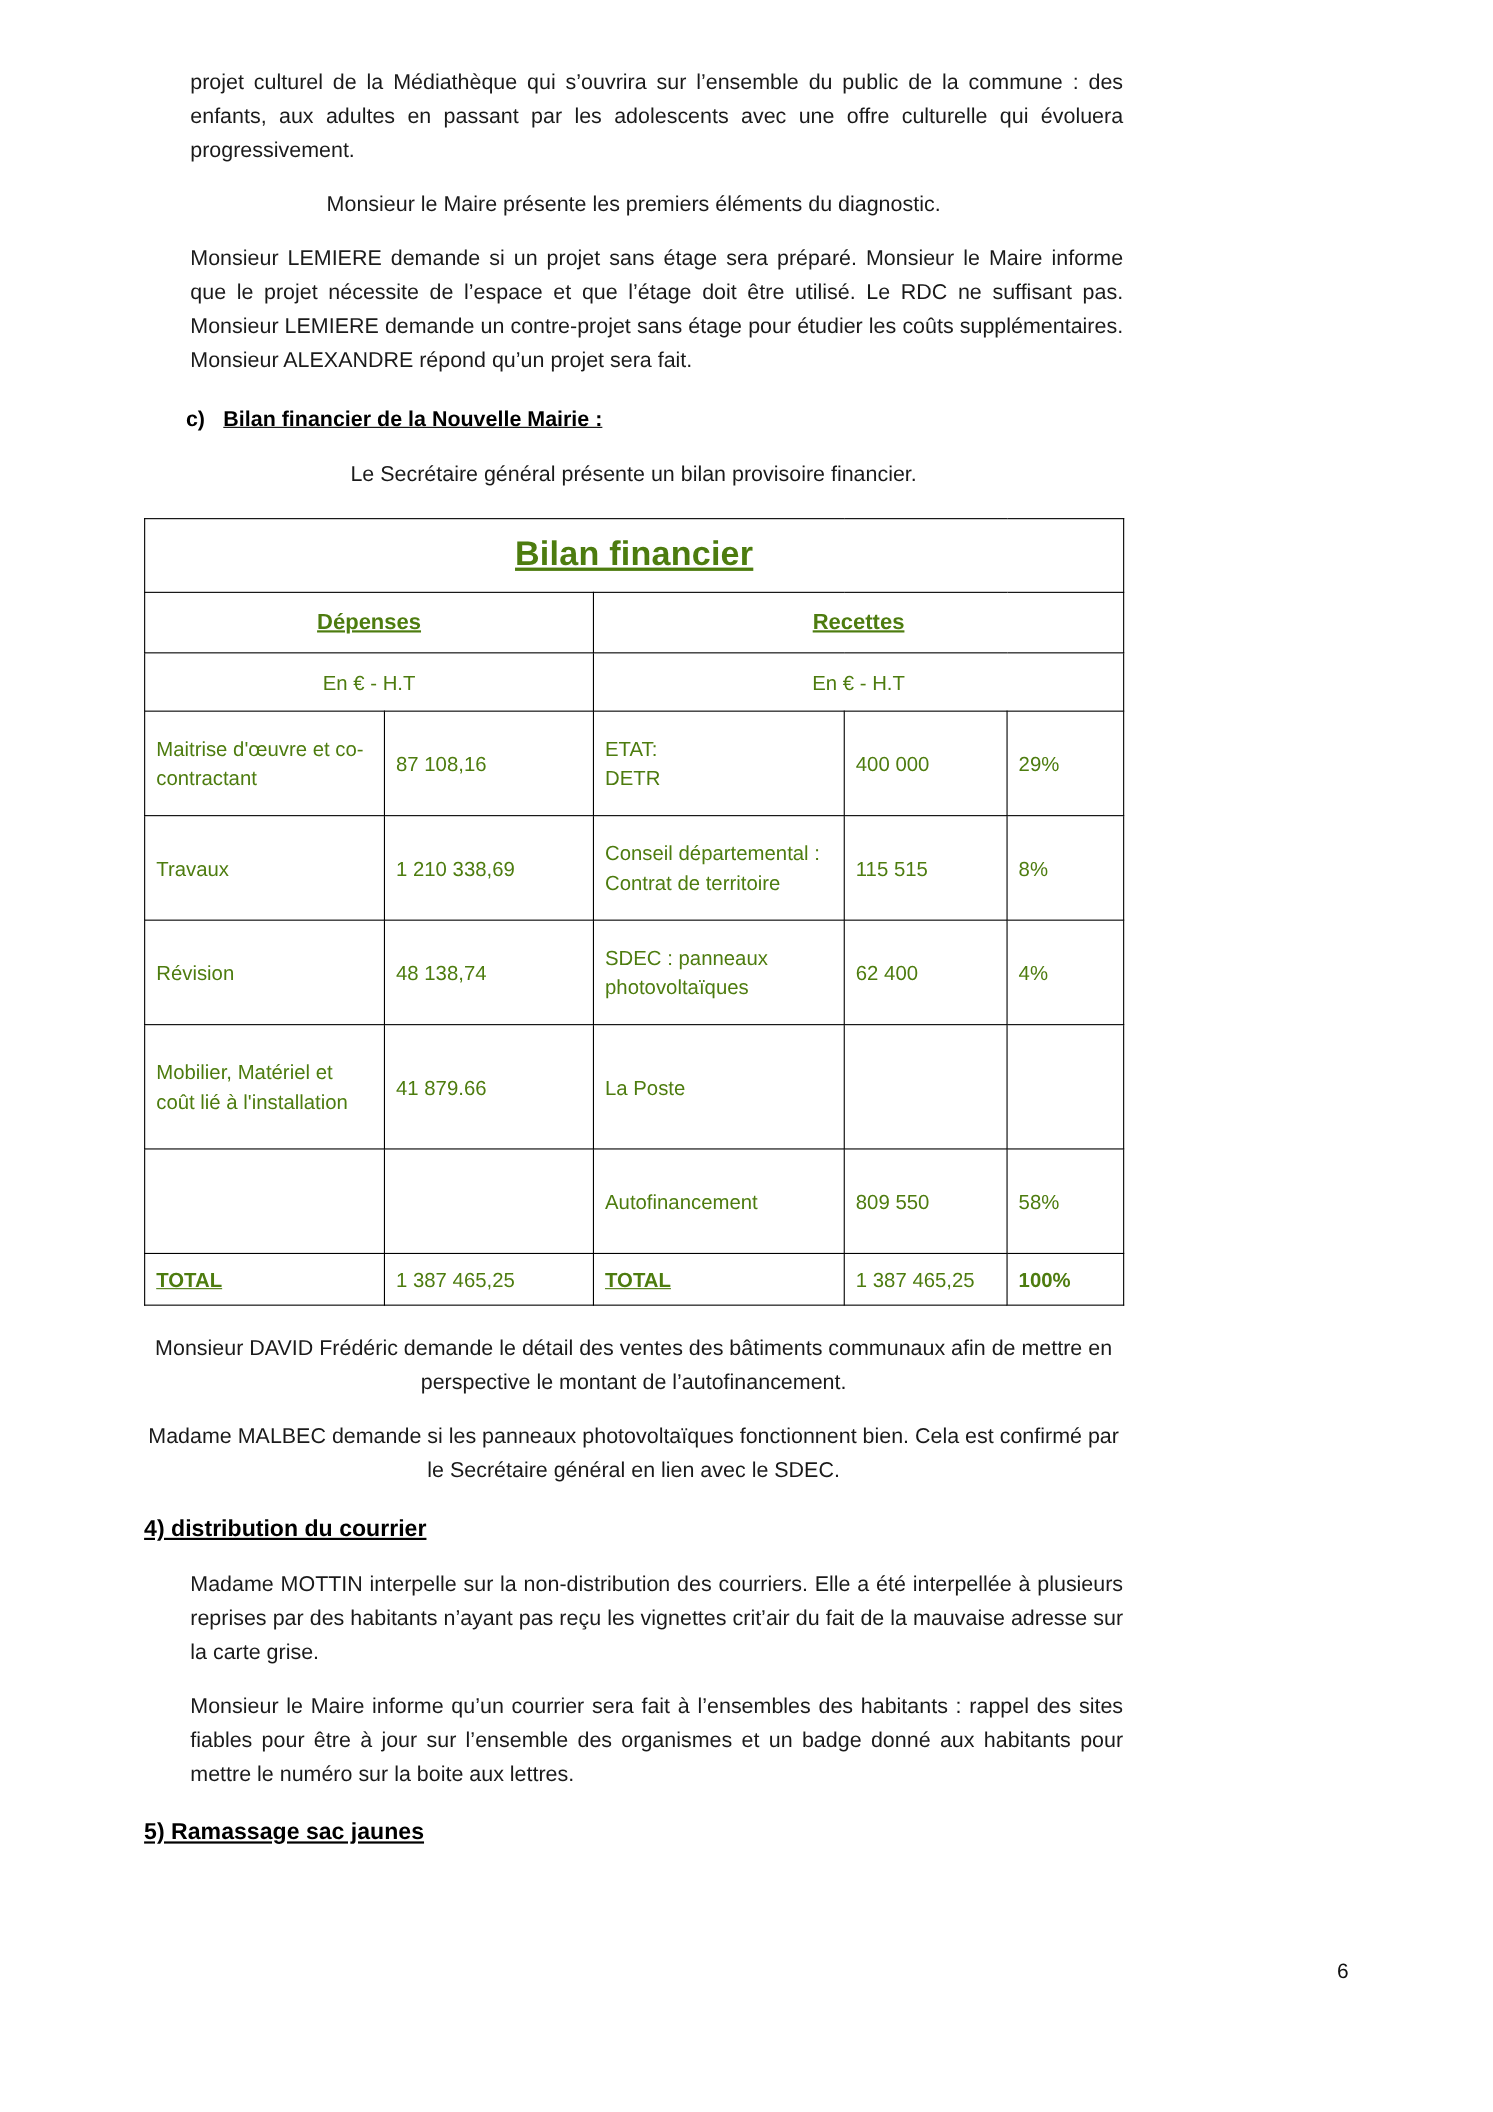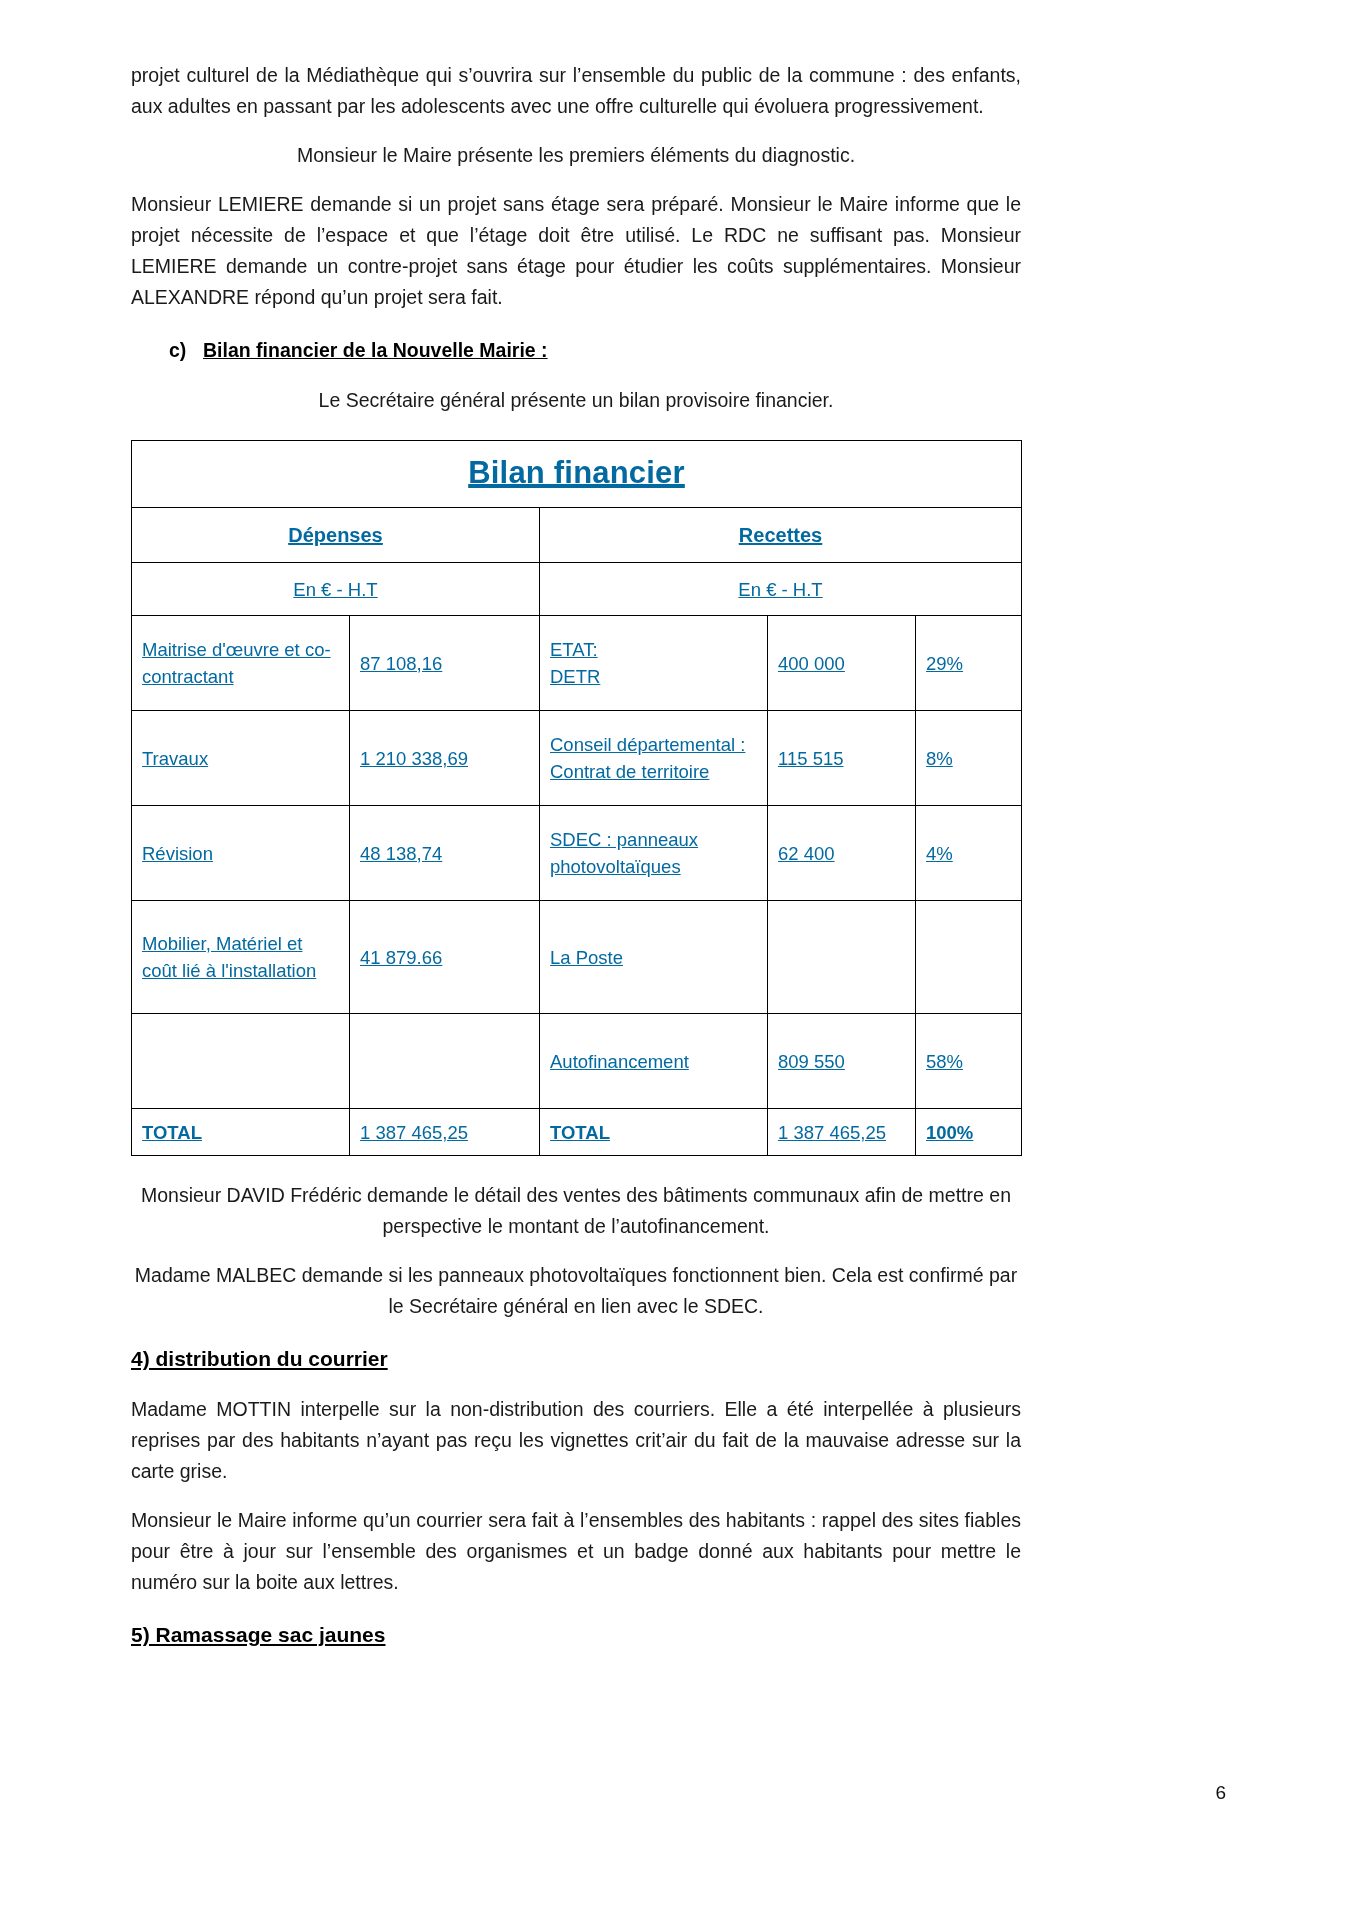--- a/index.html
+++ b/index.html
@@ -31,20 +31,21 @@
   }
   p.para {
     margin: 0 0 18px 0;
     font-size: 19.5px;
     line-height: 31px;
     color: #1a1a1a;
     text-align: center;
   }
   p.para.justify {
     text-align: justify;
+    margin-left: 42px;
   }
   .heading-item {
     margin: 22px 0 20px 0;
     display: flex;
     align-items: baseline;
     padding-left: 38px;
     font-size: 19.5px;
     line-height: 30px;
   }
   .heading-item .marker {
@@ -70,22 +71,21 @@
     width: 890px;
     margin: 24px 0 24px 0;
     table-layout: fixed;
   }
   table.bilan td {
     border: 1.3px solid #000000;
     padding: 6px 10px;
     font-size: 18.5px;
     line-height: 27px;
     vertical-align: middle;
-    color: #0369a1;
-    text-decoration: underline;
+    color: #4d7c0f;
   }
   td.title-cell {
     text-align: center;
     height: 54px;
   }
   td.title-cell .tt {
     font-size: 31px;
     font-weight: bold;
     text-decoration: underline;
     letter-spacing: 0.2px;

